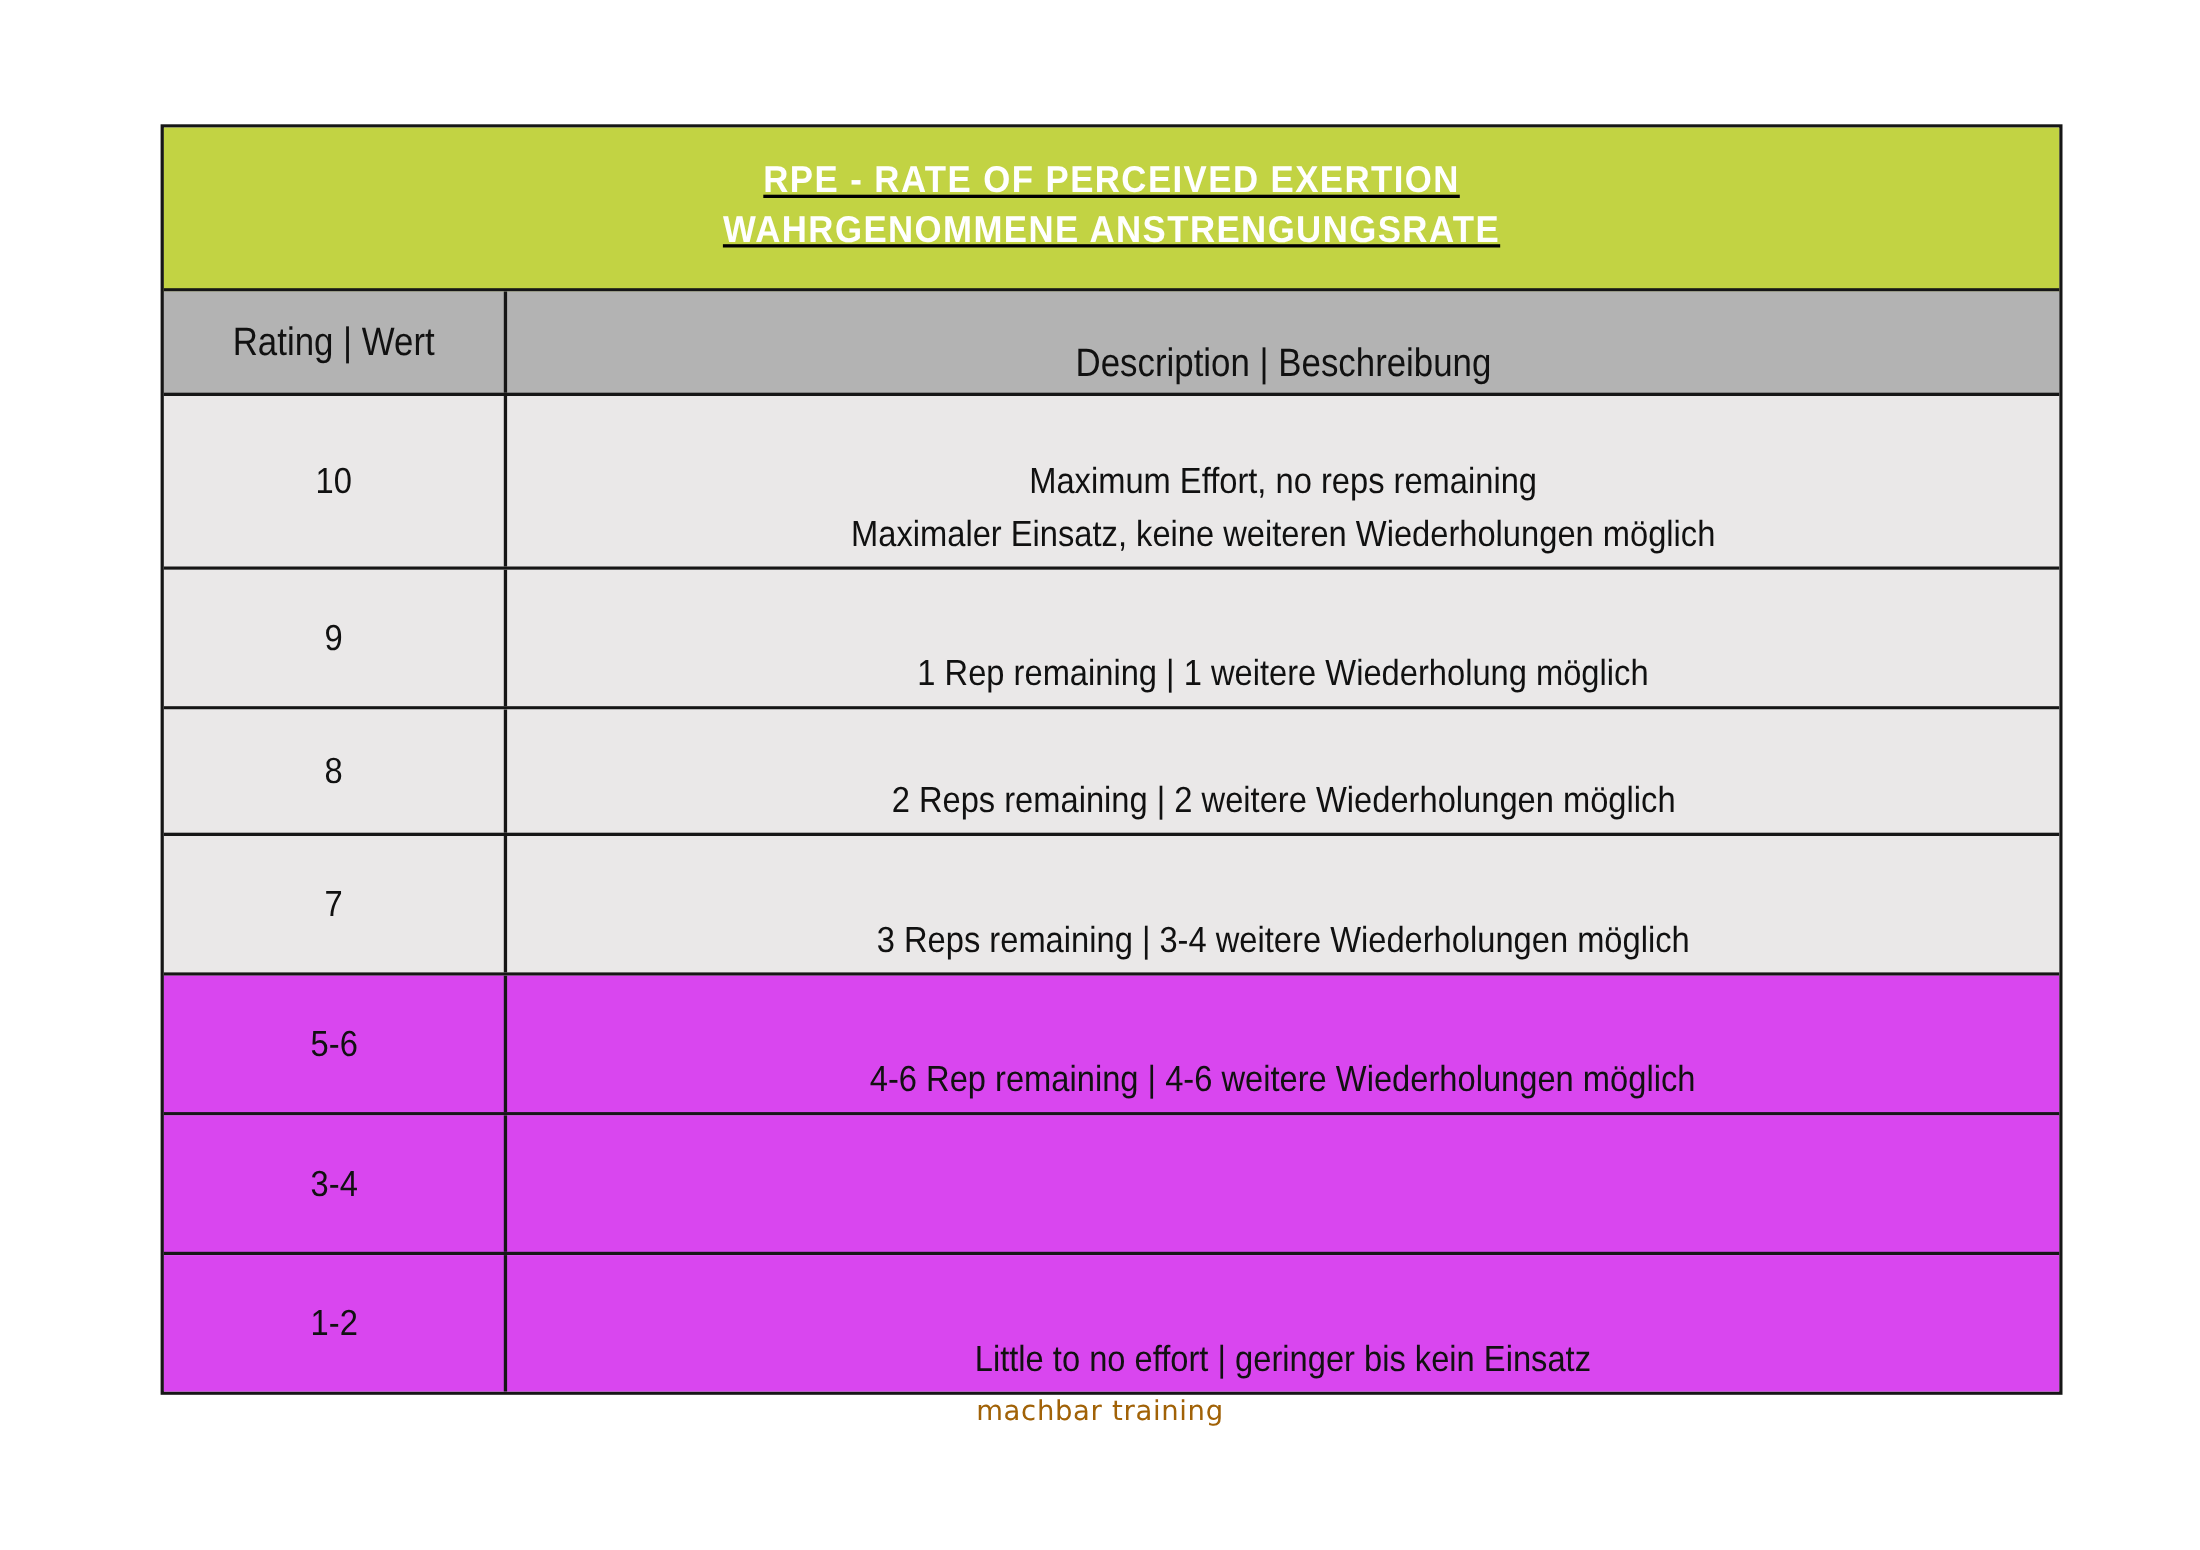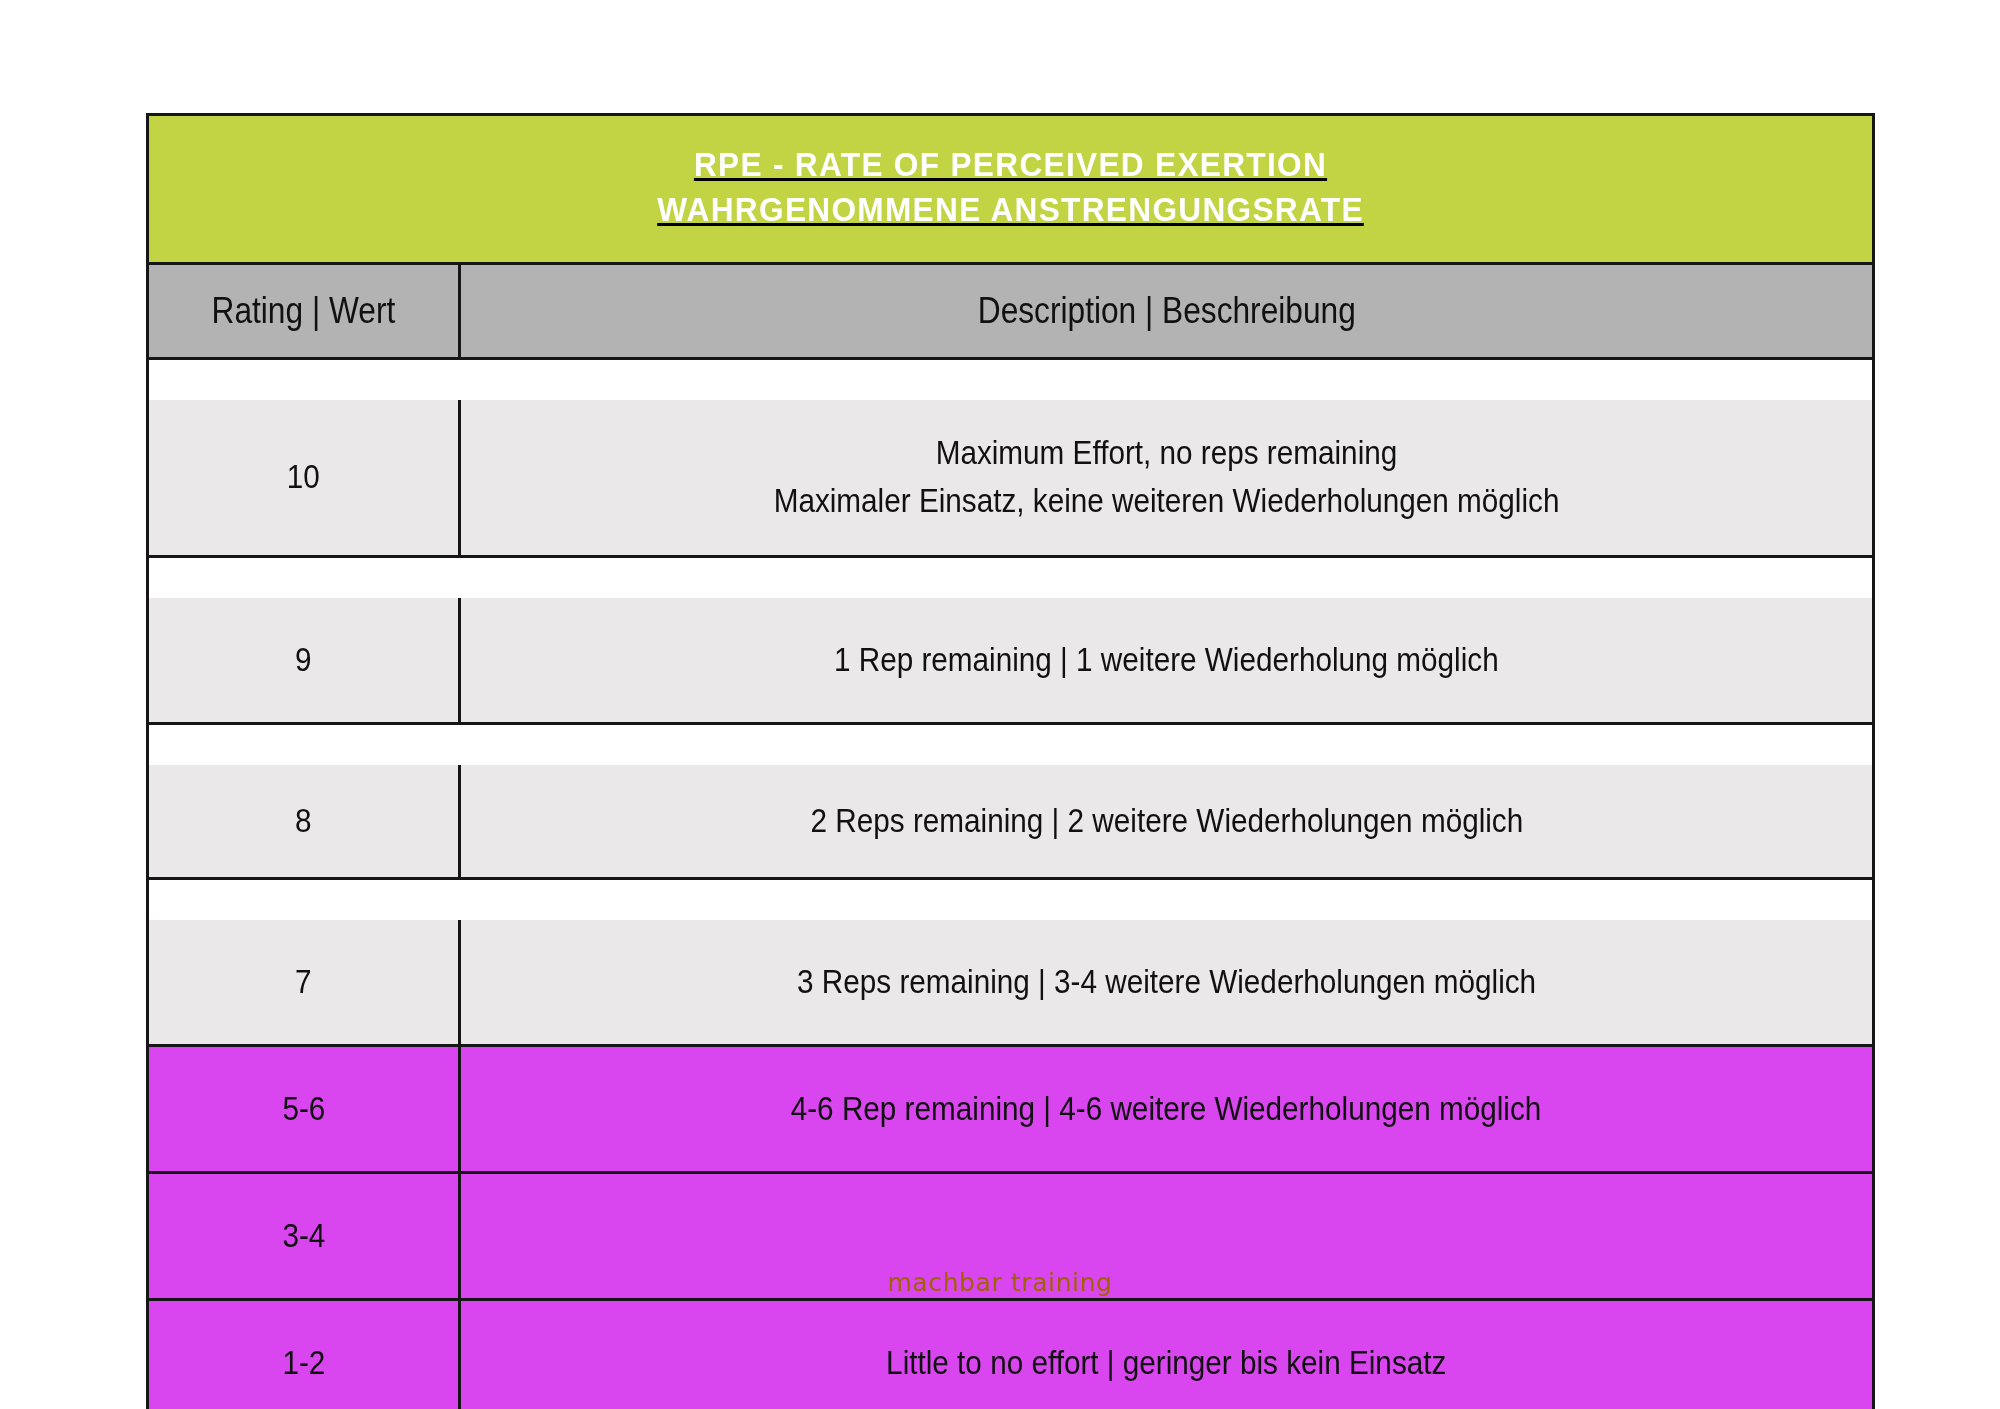--- a/index.html
+++ b/index.html
@@ -77,42 +77,42 @@
     justify-content: center;
     text-align: center;
     padding: 6px 8px;
   }
   .cell-desc {
     flex: 1 1 auto;
     box-sizing: border-box;
     display: flex;
     flex-direction: column;
     align-items: center;
-    justify-content: center;
+    justify-content: flex-end;
     text-align: center;
     padding: 6px 14px;
   }
 
   
   .row-head { background: #b3b3b3; }
   .row-head .cell-rating,
   .row-head .cell-desc { height: 92px; }
   .head-text {
     font-family: "Liberation Sans", sans-serif;
     font-weight: normal;
     color: #111111;
     font-size: 36px;
     letter-spacing: 0px;
     white-space: nowrap;
     transform: scaleX(0.88);
     transform-origin: center;
   }
 
   
-  .row-shaded { background: #eae8e8; margin-top: 40px; }
+  .row-shaded { background: #eae8e8; }
   .row-plain  { background: #d946ef; }
 
   .rating-text {
     font-family: "Liberation Sans", sans-serif;
     color: #111111;
     font-size: 33px;
     white-space: nowrap;
     transform: scaleX(0.9);
     transform-origin: center;
   }

